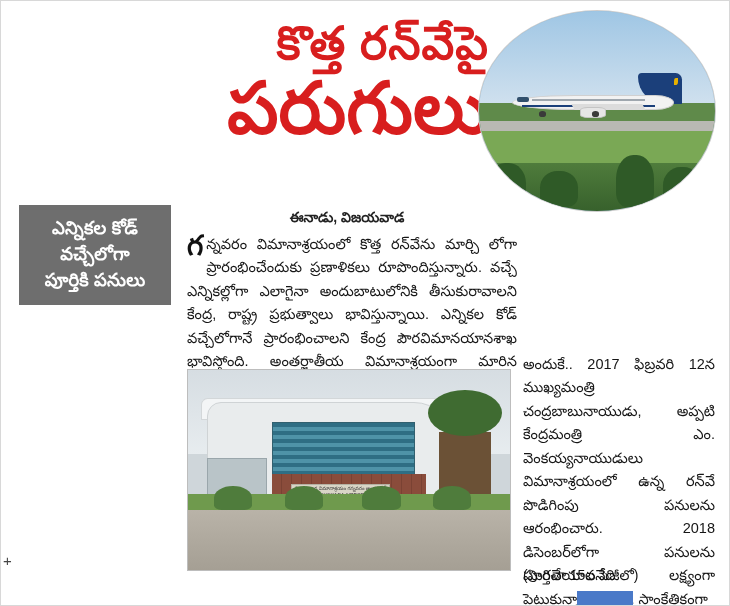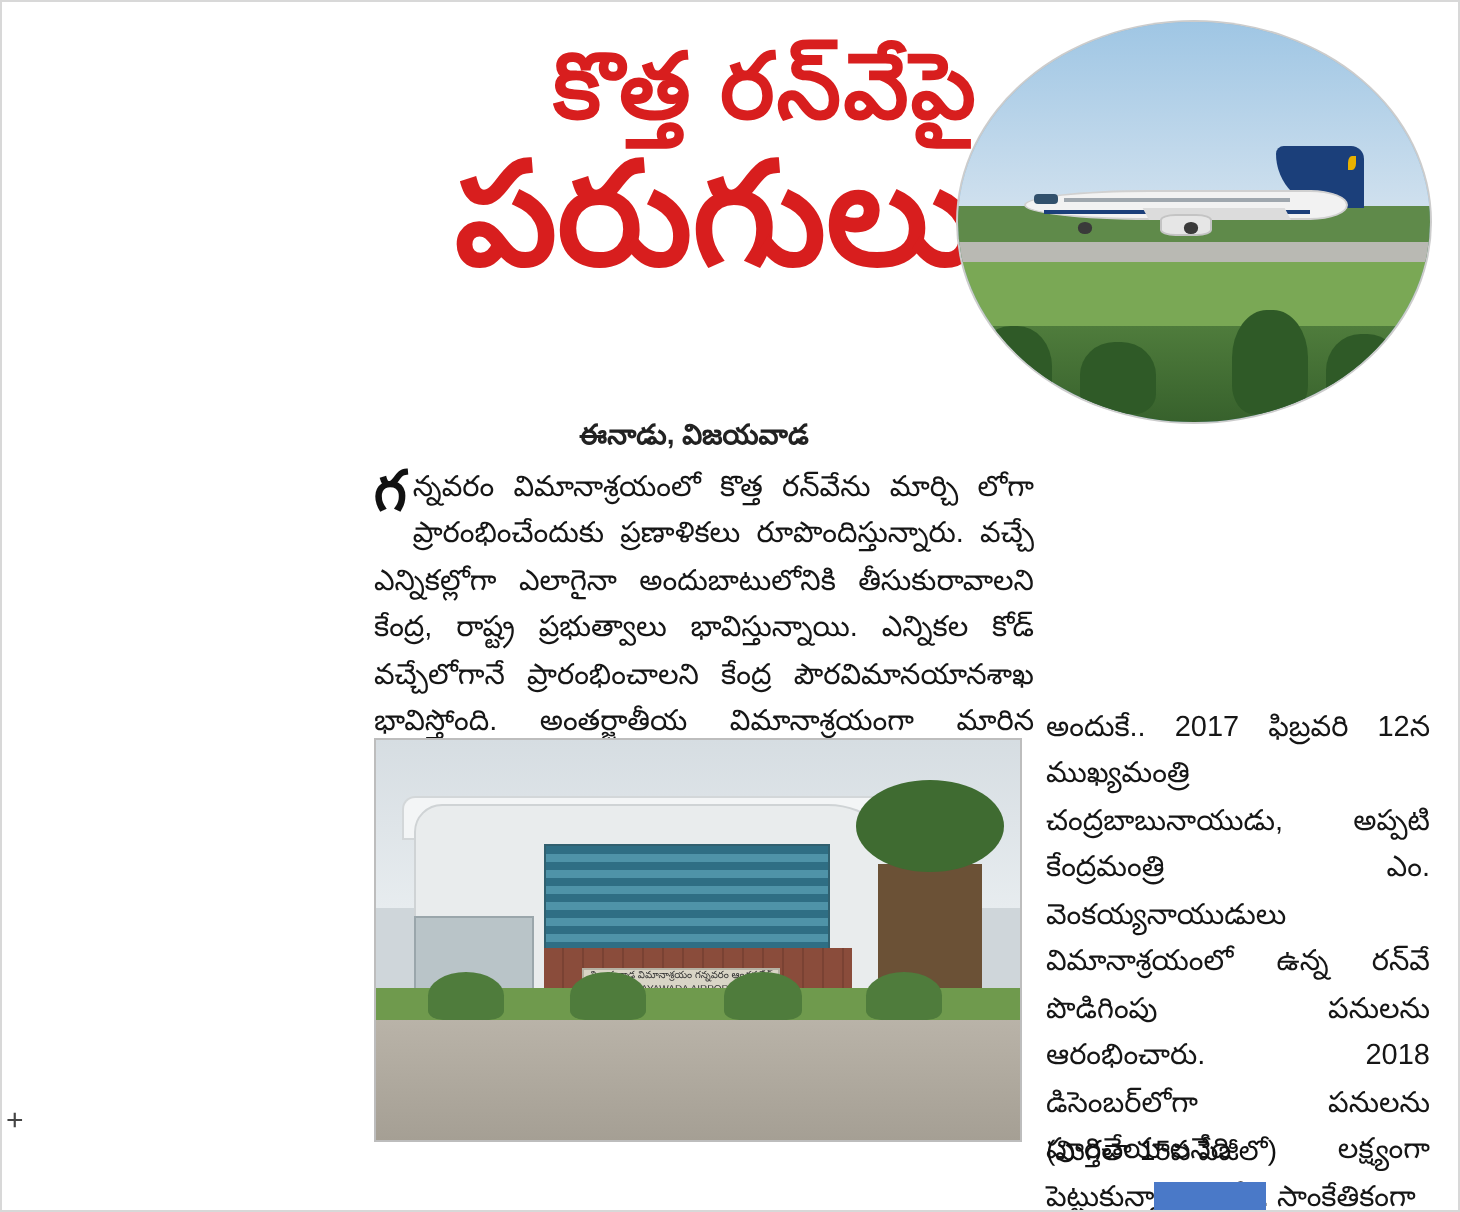--- a/index.html
+++ b/index.html
@@ -442,20 +442,25 @@
       <div class="gear2"></div>
     </div>
     <div class="tree t1"></div>
     <div class="tree t2"></div>
     <div class="tree t3"></div>
     <div class="tree t4"></div>
   </div>
 
   <div class="bullets">
 
+    <div class="bullet-box">
+      <span class="bullet-line">ఎన్నికల కోడ్</span>
+      <span class="bullet-line">వచ్చేలోగా</span>
+      <span class="bullet-line">పూర్తికి పనులు</span>
+    </div>
 
 
 
   </div>
 
   <div class="byline">ఈనాడు, విజయవాడ</div>
 
   <div class="col-text">
     <span class="dropcap">గ</span><span>న్నవరం విమానాశ్రయంలో కొత్త రన్‌వేను మార్చి లోగా ప్రారంభించేందుకు ప్రణాళికలు రూపొందిస్తున్నారు. వచ్చే ఎన్నికల్లోగా ఎలాగైనా అందుబాటులోనికి తీసుకురావాలని కేంద్ర, రాష్ట్ర ప్రభుత్వాలు భావిస్తున్నాయి. ఎన్నికల కోడ్‌ వచ్చేలోగానే ప్రారంభించాలని కేంద్ర పౌరవిమానయానశాఖ భావిస్తోంది. అంతర్జాతీయ విమానాశ్రయంగా మారిన నేపథ్యంలో గన్నవరానికి పొడవైన రన్‌వే అత్యవసరం.</span>
   </div>

